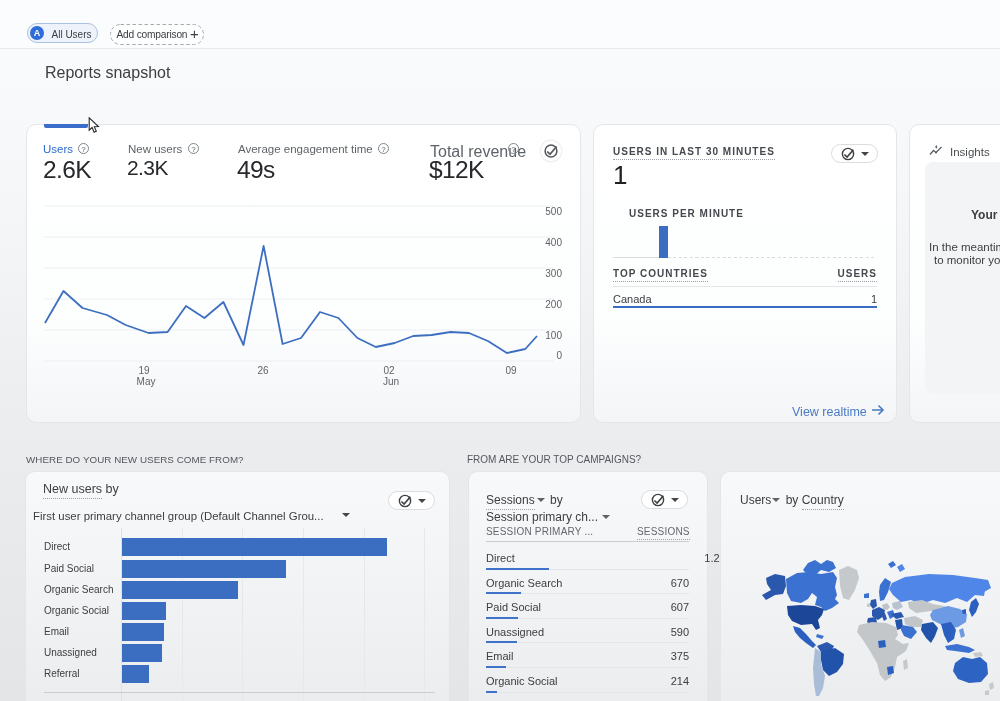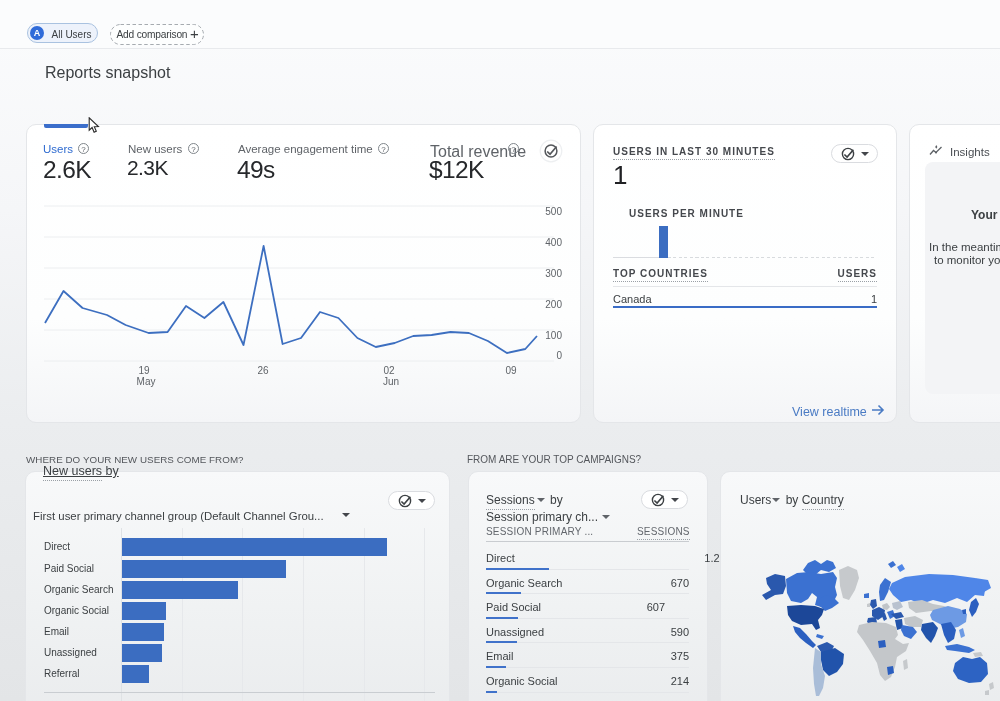--- a/index.html
+++ b/index.html
@@ -123,21 +123,21 @@
 <div class="abs" style="left:950px;top:146px;font-size:11.5px;color:#4a4e53;">Insights</div>
 <div class="abs" style="left:925px;top:162px;width:130px;height:232px;background:#f3f4f6;border-radius:8px;"></div>
 <div class="abs" style="left:971px;top:208px;font-size:12px;font-weight:bold;color:#3c4043;">Your Ins</div>
 <div class="abs" style="left:929px;top:241px;font-size:11.5px;color:#3c4043;">In the meantime,</div>
 <div class="abs" style="left:934px;top:254px;font-size:11.5px;color:#3c4043;">to monitor your</div>
 
 <div class="abs" style="left:26px;top:454px;font-size:9.8px;letter-spacing:0.05px;color:#54575c;">WHERE DO YOUR NEW USERS COME FROM?</div>
 <div class="abs" style="left:467px;top:454px;font-size:10px;letter-spacing:0px;color:#54575c;">FROM ARE YOUR TOP CAMPAIGNS?</div>
 
 <div class="card" style="left:25px;top:471px;width:425px;height:300px;background:linear-gradient(180deg,#f8f9fa 0%,#f0f2f3 45%,#e7e9eb 100%);"></div>
-<div class="abs" style="left:43px;top:464px;font-size:12.5px;color:#3c4043;text-decoration:underline;"><span class="dot-u">New users</span> by</div>
+<div class="abs" style="left:43px;top:482px;font-size:12.5px;color:#3c4043;"><span class="dot-u">New users</span> by</div>
 <div class="abs" style="left:33px;top:509.5px;font-size:11.4px;color:#3c4043;">First user primary channel group (Default Channel Grou...</div>
 <div class="abs caret" style="left:342px;top:513px;"></div>
 <div class="pill" style="left:388px;top:491px;width:47px;">
   <svg width="14" height="14" viewBox="0 0 14 14">
       <circle cx="7" cy="7" r="5.6" fill="none" stroke="#3c4043" stroke-width="1.4"></circle>
       <path d="M3.4,7.5 L6.1,10.1 L12.4,2.8" fill="none" stroke="#3c4043" stroke-width="1.6"></path>
     </svg>
   <div class="caret"></div>
 </div>
 
@@ -181,21 +181,21 @@
 
 <div class="abs" style="left:486px;top:552px;font-size:11px;color:#3c4043;">Direct</div>
 <div class="abs" style="left:668px;top:552px;width:59px;text-align:right;font-size:11px;color:#3c4043;">1.2K</div>
 <div class="abs" style="left:486px;top:568.5px;width:203px;height:1px;background:#e4e6e9;"></div>
 <div class="abs" style="left:486px;top:567.5px;width:63px;height:2px;background:#4072ca;"></div>
 <div class="abs" style="left:486px;top:576.6px;font-size:11px;color:#3c4043;">Organic Search</div>
 <div class="abs" style="left:630px;top:576.6px;width:59px;text-align:right;font-size:11px;color:#3c4043;">670</div>
 <div class="abs" style="left:486px;top:593px;width:203px;height:1px;background:#e4e6e9;"></div>
 <div class="abs" style="left:486px;top:592px;width:35px;height:2px;background:#4072ca;"></div>
 <div class="abs" style="left:486px;top:601.2px;font-size:11px;color:#3c4043;">Paid Social</div>
-<div class="abs" style="left:606px;top:601.2px;width:59px;text-align:right;font-size:11px;color:#3c4043;">607</div>
+<div class="abs" style="left:630px;top:601.2px;width:59px;text-align:right;font-size:11px;color:#3c4043;">607</div>
 <div class="abs" style="left:486px;top:617.7px;width:203px;height:1px;background:#e4e6e9;"></div>
 <div class="abs" style="left:486px;top:616.7px;width:32px;height:2px;background:#4072ca;"></div>
 <div class="abs" style="left:486px;top:625.8px;font-size:11px;color:#3c4043;">Unassigned</div>
 <div class="abs" style="left:630px;top:625.8px;width:59px;text-align:right;font-size:11px;color:#3c4043;">590</div>
 <div class="abs" style="left:486px;top:642.3px;width:203px;height:1px;background:#e4e6e9;"></div>
 <div class="abs" style="left:486px;top:641.3px;width:31px;height:2px;background:#4072ca;"></div>
 <div class="abs" style="left:486px;top:650.4px;font-size:11px;color:#3c4043;">Email</div>
 <div class="abs" style="left:630px;top:650.4px;width:59px;text-align:right;font-size:11px;color:#3c4043;">375</div>
 <div class="abs" style="left:486px;top:666.9px;width:203px;height:1px;background:#e4e6e9;"></div>
 <div class="abs" style="left:486px;top:665.9px;width:20px;height:2px;background:#4072ca;"></div>

